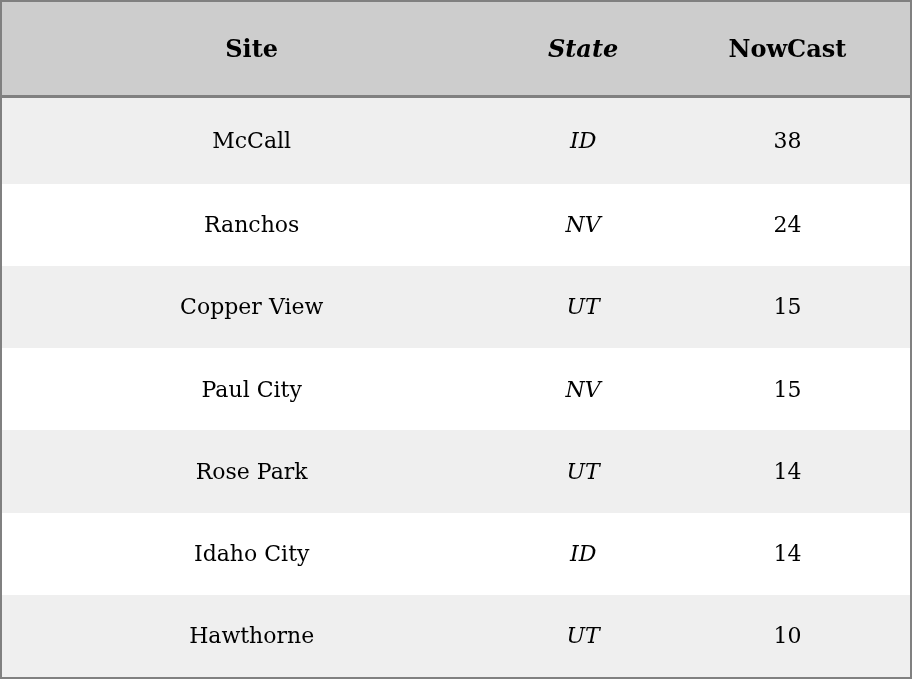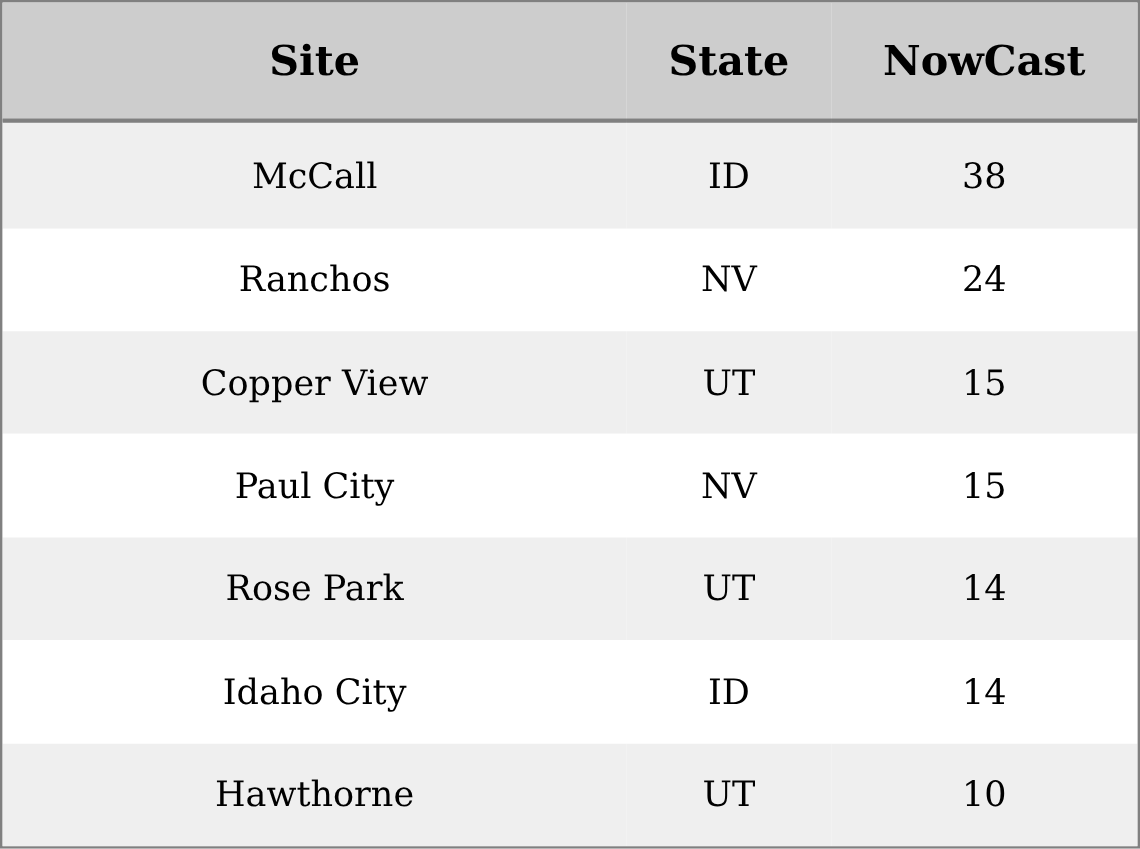--- a/index.html
+++ b/index.html
@@ -19,38 +19,38 @@
     width: 100%;
     height: 100%;
     border-collapse: collapse;
     table-layout: fixed;
     font-family: "DejaVu Serif", "Liberation Serif", serif;
     color: var(--text-color, #000000);
     text-align: center;
   }
   table.nowcast th {
     background: var(--header-bg, #cdcdcd);
-    font-size: 33px;
+    font-size: 24px;
     font-weight: bold;
     height: 93px;
     border-bottom: 3px solid var(--border-color, #808080);
     padding: 0;
     margin-top: 36px;
   }
   table.nowcast td {
-    font-size: 28px;
+    font-size: 22px;
     font-weight: normal;
     padding: 0;
     background: var(--row-bg, #ffffff);
   }
   table.nowcast tbody tr:nth-child(odd) td {
     background: var(--row-stripe-bg, #efefef);
   }
   .col-site    { width: 55%; }
-  .col-state   { width: 18%; }
+  .col-state   { width: 18%; font-style: italic; }
   .col-nowcast { width: 27%; }
 </style>
 </head>
 <body>
 
 <div class="table-wrap">
   <table class="nowcast">
     <thead>
       <tr>
         <th class="col-site">Site</th>

